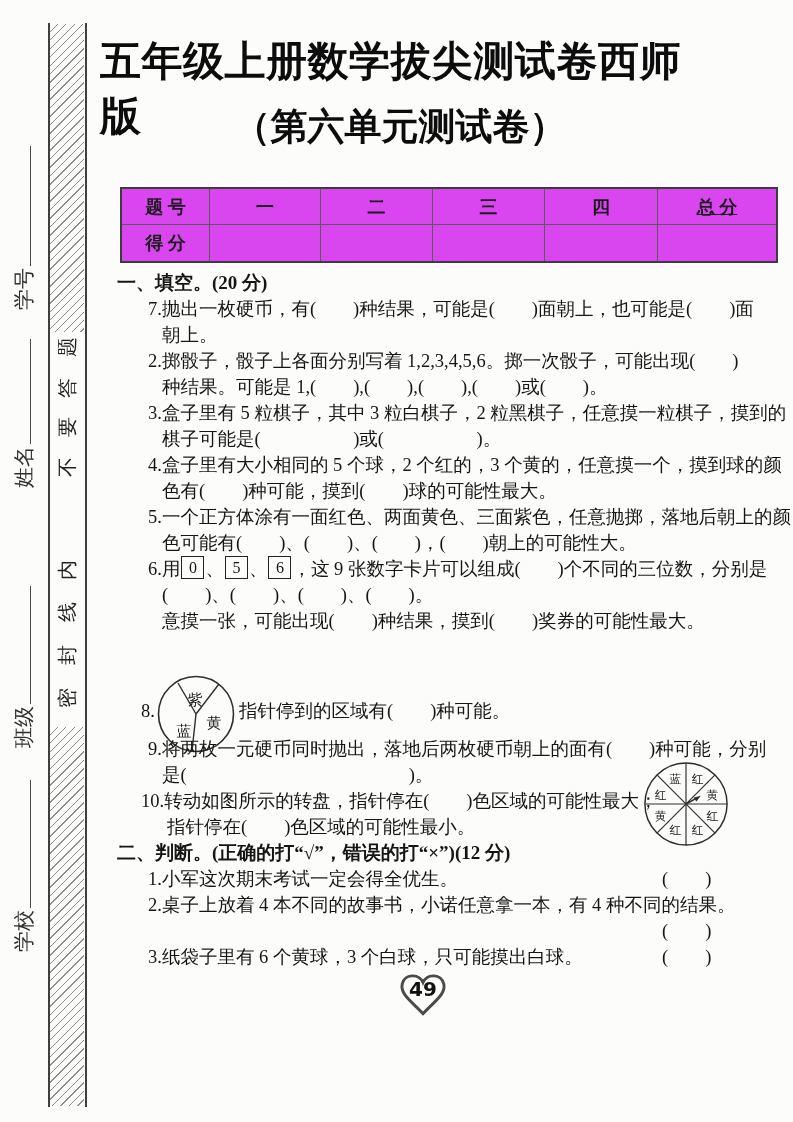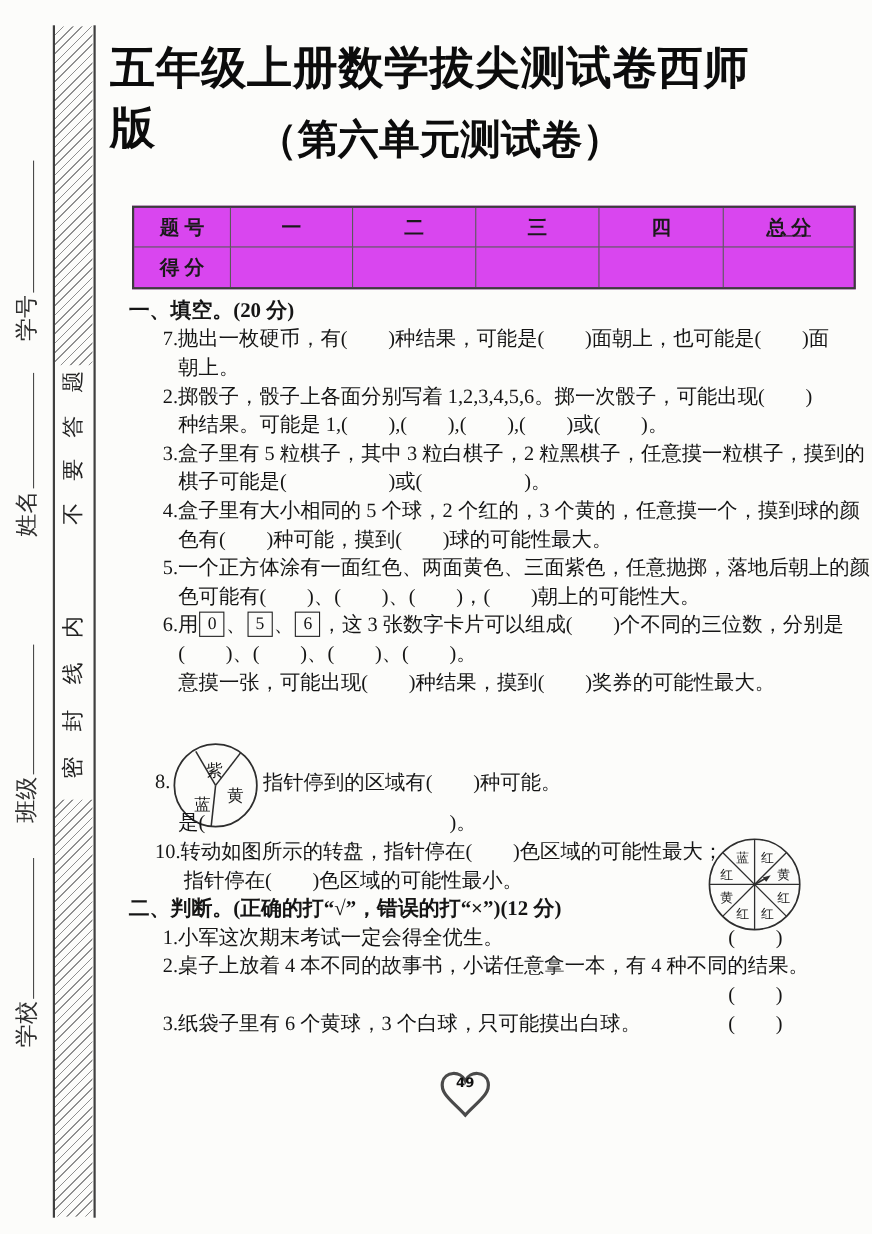--- a/index.html
+++ b/index.html
@@ -71,21 +71,21 @@
   
   .q8-num { position:absolute; left:141px; top:701px; font-size:18.5px; }
   .spin1 { position:absolute; left:156px; top:674px; }
   .q8-text { position:absolute; left:239px; top:698px; font-size:18.5px; white-space:nowrap; }
   .spin2 { position:absolute; left:642px; top:760px; }
   svg text { font-family:"Liberation Serif", serif; fill:#1a1a1a; }
   
   .pageno-wrap { position:absolute; left:397px; top:971px; }
   .pageno-num {
     position:absolute; left:0; top:6px; width:52px; text-align:center;
-    font-size:12px; font-weight:bold; color:#111;
+    font-size:20px; font-weight:bold; color:#111;
     font-family:"DejaVu Sans", sans-serif;
   }
 </style>
 </head>
 <body>
 
 <div class="sheet">
 
   <div class="vline vl1"></div>
   <div class="vline vl2"></div>
@@ -138,39 +138,40 @@
     <div class="line c">朝上。</div>
     <div class="line q">2.掷骰子，骰子上各面分别写着 1,2,3,4,5,6。掷一次骰子，可能出现(　　)</div>
     <div class="line c">种结果。可能是 1,(　　),(　　),(　　),(　　)或(　　)。</div>
     <div class="line q">3.盒子里有 5 粒棋子，其中 3 粒白棋子，2 粒黑棋子，任意摸一粒棋子，摸到的</div>
     <div class="line c">棋子可能是(　　　　　)或(　　　　　)。</div>
     <div class="line q">4.盒子里有大小相同的 5 个球，2 个红的，3 个黄的，任意摸一个，摸到球的颜</div>
     <div class="line c">色有(　　)种可能，摸到(　　)球的可能性最大。</div>
     <div class="line q">5.一个正方体涂有一面红色、两面黄色、三面紫色，任意抛掷，落地后朝上的颜</div>
     <div class="line c">色可能有(　　)、(　　)、(　　)，(　　)朝上的可能性大。</div>
     <div class="line q">
-      <span>6.用</span><span class="card">0</span><span>、</span><span class="card">5</span><span>、</span><span class="card">6</span><span>，</span><span>这 3 张数字卡片可以组成(　　)个不同的三位数，分别是</span>
+      <span>6.用</span><span class="card">0</span><span>、</span><span class="card">5</span><span>、</span><span class="card">6</span><span>，</span><span>这 9 张数字卡片可以组成(　　)个不同的三位数，分别是</span>
     </div>
     <div class="line c">(　　)、(　　)、(　　)、(　　)。</div>
     <div class="line c">意摸一张，可能出现(　　)种结果，摸到(　　)奖券的可能性最大。</div>
   </div>
 
   <div class="q8-num">8.</div>
   <svg class="spin1" width="80" height="80" viewBox="0 0 80 80">
     <circle cx="40" cy="40" r="37.5" fill="none" stroke="#2e2e2e" stroke-width="1.6"></circle>
     <line x1="40" y1="40" x2="22" y2="9" stroke="#2e2e2e" stroke-width="1.4"></line>
     <line x1="40" y1="40" x2="63" y2="10" stroke="#2e2e2e" stroke-width="1.4"></line>
     <line x1="40" y1="40" x2="36" y2="77" stroke="#2e2e2e" stroke-width="1.4"></line>
     <text x="39" y="31" font-size="15" text-anchor="middle">紫</text>
     <text x="28" y="62" font-size="15" text-anchor="middle">蓝</text>
     <text x="58" y="54" font-size="15" text-anchor="middle">黄</text>
   </svg>
   <div class="q8-text">指针停到的区域有(　　)种可能。</div>
 
   <div class="block blockB">
+    <div class="line q">9.将两枚一元硬币同时抛出，落地后两枚硬币朝上的面有(　　)种可能，分别</div>
     <div class="line c">是(　　　　　　　　　　　　)。</div>
     <div class="line q10a">10.转动如图所示的转盘，指针停在(　　)色区域的可能性最大；</div>
     <div class="line q10b">指针停在(　　)色区域的可能性最小。</div>
     <div class="line h">二、判断。(正确的打“√”，错误的打“×”)(12 分)</div>
     <div class="line q">
       <span>1.小军这次期末考试一定会得全优生。</span>
       <span class="ans">(　　)</span>
     </div>
     <div class="line q">2.桌子上放着 4 本不同的故事书，小诺任意拿一本，有 4 种不同的结果。</div>
     <div class="line">

